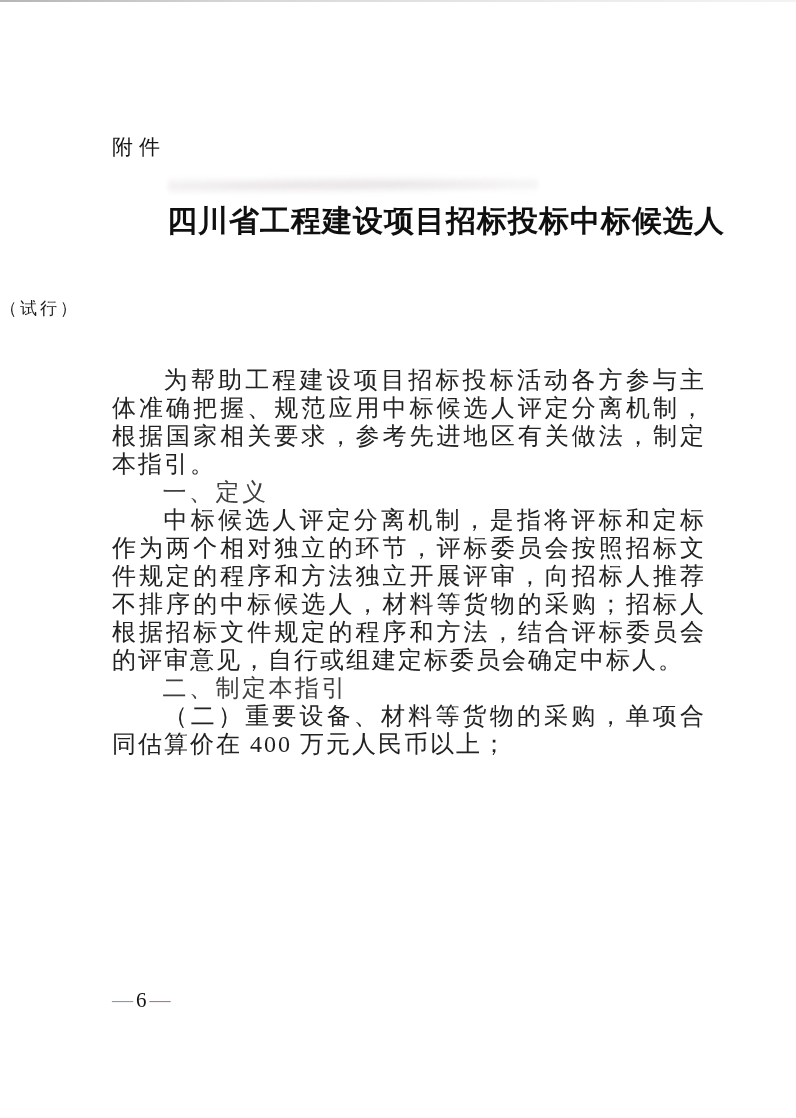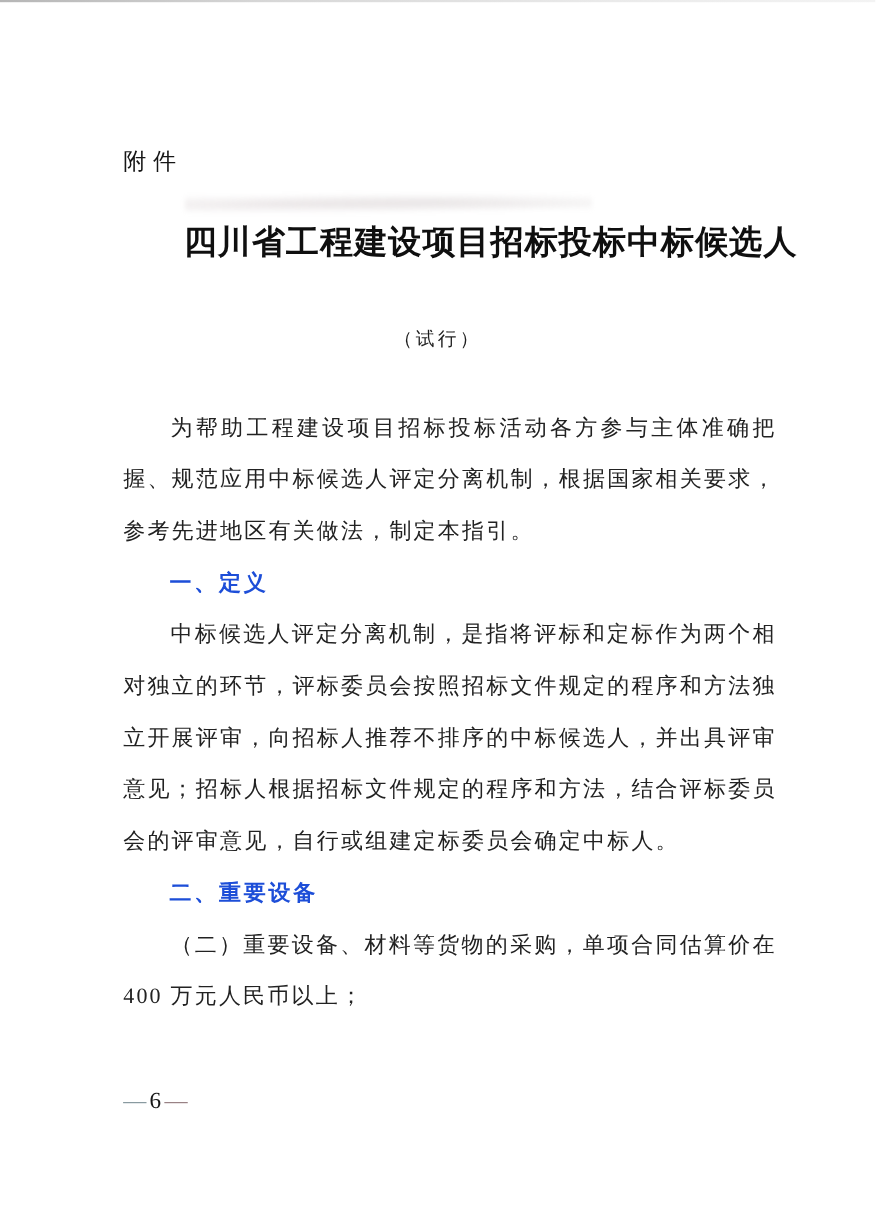--- a/index.html
+++ b/index.html
@@ -56,48 +56,47 @@
     line-height: 46px;
     letter-spacing: 1px;
     color: #0f0f0f;
     padding-left: 48px;
   }
   .doc-subtitle {
     position: absolute;
     top: 297px;
     left: 0;
     width: 100%;
-    text-align: center;
     font-size: 17px;
     letter-spacing: 3px;
     color: #1c1c1c;
   }
   .body-text {
     position: absolute;
     top: 366px;
     left: 112px;
     width: 594px;
-    font-size: 20px;
-    line-height: 47px;
+    font-size: 24px;
+    line-height: 28px;
     letter-spacing: 2px;
     text-align: justify;
     text-justify: inter-character;
     text-align-last: left;
     color: #222222;
   }
   .body-text p {
     margin: 0;
     text-indent: 2.15em;
   }
   .body-text .heading {
     font-family: "Liberation Sans", sans-serif;
-    font-weight: 700;
+    font-weight: 400;
     letter-spacing: 2.5px;
     text-indent: 2.1em;
-    color: #1d4ed8;
+    color: #404040;
   }
   .page-footer {
     position: absolute;
     top: 988px;
     left: 112px;
     font-size: 21px;
     letter-spacing: 1px;
     color: #1a1a1a;
   }
   .page-footer .dash-left  { color: #84969c; }
@@ -117,22 +116,22 @@
 
   <div class="doc-title">
     <div>四川省工程建设项目招标投标中标候选人</div>
   </div>
 
   <div class="doc-subtitle">（试行）</div>
 
   <div class="body-text">
     <p>为帮助工程建设项目招标投标活动各方参与主体准确把握、规范应用中标候选人评定分离机制，根据国家相关要求，参考先进地区有关做法，制定本指引。</p>
     <p class="heading">一、定义</p>
-    <p>中标候选人评定分离机制，是指将评标和定标作为两个相对独立的环节，评标委员会按照招标文件规定的程序和方法独立开展评审，向招标人推荐不排序的中标候选人，并出具评审意见；招标人根据招标文件规定的程序和方法，结合评标委员会的评审意见，自行或组建定标委员会确定中标人。</p>
-    <p class="heading">二、重要设备</p>
+    <p>中标候选人评定分离机制，是指将评标和定标作为两个相对独立的环节，评标委员会按照招标文件规定的程序和方法独立开展评审，向招标人推荐不排序的中标候选人，材料等货物的采购；招标人根据招标文件规定的程序和方法，结合评标委员会的评审意见，自行或组建定标委员会确定中标人。</p>
+    <p class="heading">二、制定本指引</p>
     <p>（二）重要设备、材料等货物的采购，单项合同估算价在 400 万元人民币以上；</p>
   </div>
 
   <div class="page-footer">
     <span class="dash-left">—</span><span class="num">6</span><span class="dash-right">—</span>
   </div>
 
 </div>
 
 </body></html>

